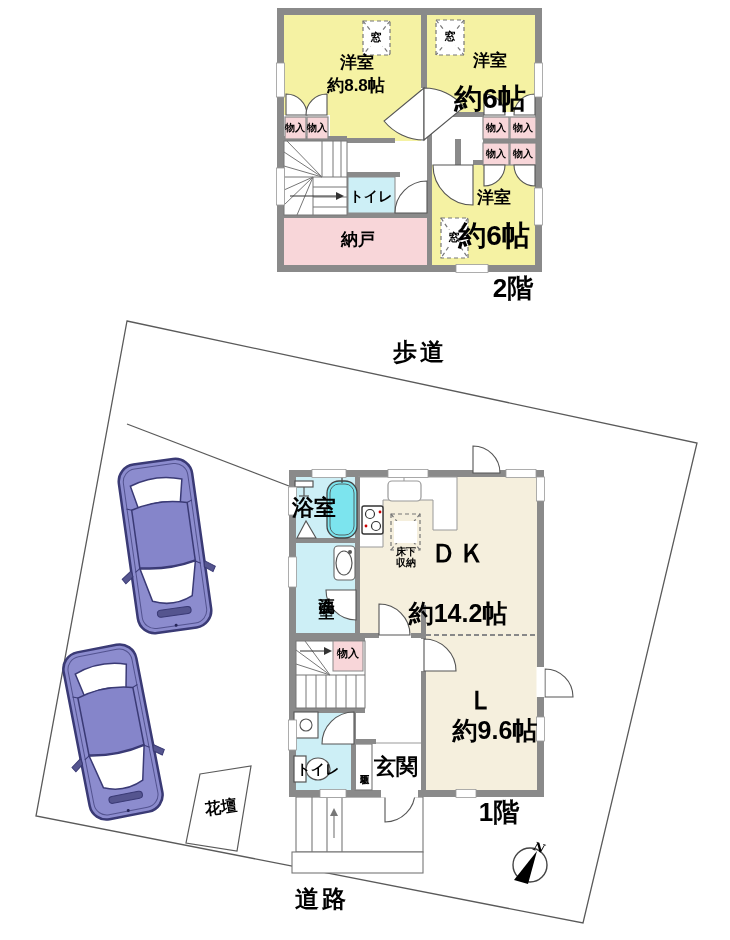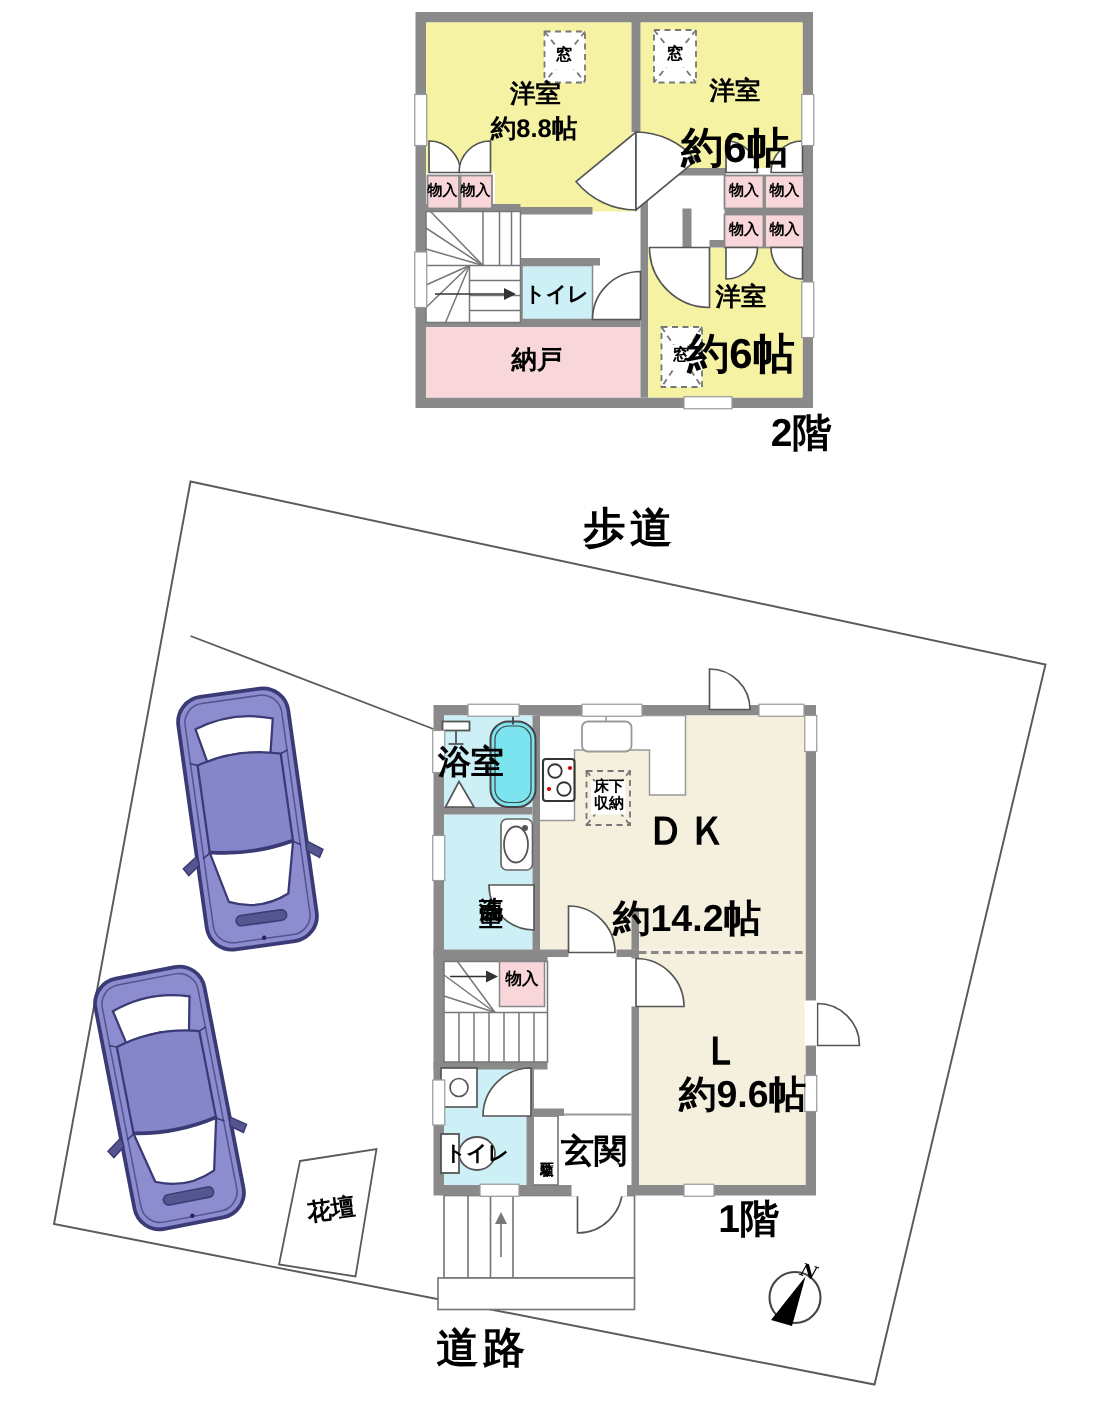--- a/index.html
+++ b/index.html
@@ -5,23 +5,23 @@
   html,body{margin:0;padding:0;background:#fff;}
   #stage{position:relative;width:730px;height:940px;background:#fff;overflow:hidden;
          font-family:"Liberation Sans","DejaVu Sans",sans-serif;}
   #plan-svg{position:absolute;left:0;top:0;}
   .lbl{position:absolute;transform:translate(-50%,-50%);font-weight:bold;color:#000;
        white-space:nowrap;line-height:1.05;text-align:center;z-index:5;}
   .vert{writing-mode:vertical-rl;text-orientation:upright;}
   .fs9{font-size:9px;}  .fs10{font-size:10px;} .fs11{font-size:11px;}
   .fs14{font-size:14px;} .fs16{font-size:16px;} .fs17{font-size:22px;}
   .fs20{font-size:28px;margin-top:16px;} .fs21{font-size:17px;}
-  .fs25{font-size:25px;} .fs26{font-size:26px;} .fs28{font-size:28px;letter-spacing:3px;}
+  .fs25{font-size:25px;} .fs26{font-size:26px;} .fs28{font-size:24px;letter-spacing:3px;}
   .floorlbl{font-weight:600;font-size:26px;}
-  .wrap2{white-space:normal;width:24px;}
+  .wrap2{white-space:normal;width:24px;margin-top:26px;}
   .rot-8{transform:translate(-50%,-50%) rotate(-8deg);}
   .compass-n{font-family:"DejaVu Serif","Liberation Serif",serif;font-style:italic;
              font-weight:bold;font-size:12px;transform:translate(-50%,-50%) rotate(18deg);}
 </style>
 </head>
 <body>
 
 <div id="stage">
 
 <svg id="plan-svg" width="730" height="940" viewBox="0 0 730 940">
@@ -286,21 +286,21 @@
 <div class="lbl fs21" style="left:358px;top:240px">納戸</div>
 <div class="lbl fs10" style="left:295px;top:128px">物入</div>
 <div class="lbl fs10" style="left:317px;top:128px">物入</div>
 <div class="lbl fs10" style="left:496px;top:128px">物入</div>
 <div class="lbl fs10" style="left:523px;top:128px">物入</div>
 <div class="lbl fs10" style="left:496px;top:154px">物入</div>
 <div class="lbl fs10" style="left:523px;top:154px">物入</div>
 <div class="lbl fs11" style="left:376px;top:38px">窓</div>
 <div class="lbl fs11" style="left:450px;top:37px">窓</div>
 <div class="lbl fs11" style="left:454px;top:238px">窓</div>
-<div class="lbl floorlbl" style="left:534px;top:289px">2階</div>
+<div class="lbl floorlbl" style="left:513px;top:289px">2階</div>
 
 <div class="lbl fs17" style="left:314px;top:508px">浴室</div>
 <div class="lbl fs16 vert" style="left:326px;top:588px;letter-spacing:2px">洗面室</div>
 <div class="lbl fs26" style="left:459px;top:554px;letter-spacing:2px">ＤＫ</div>
 <div class="lbl fs25" style="left:458px;top:613px">約14.2帖</div>
 <div class="lbl fs26" style="left:481px;top:701px">Ｌ</div>
 <div class="lbl fs25" style="left:495px;top:730px">約9.6帖</div>
 <div class="lbl fs10 wrap2" style="left:406px;top:531px">床下収納</div>
 <div class="lbl fs11" style="left:348px;top:654px">物入</div>
 <div class="lbl fs14" style="left:318px;top:769px">トイレ</div>

